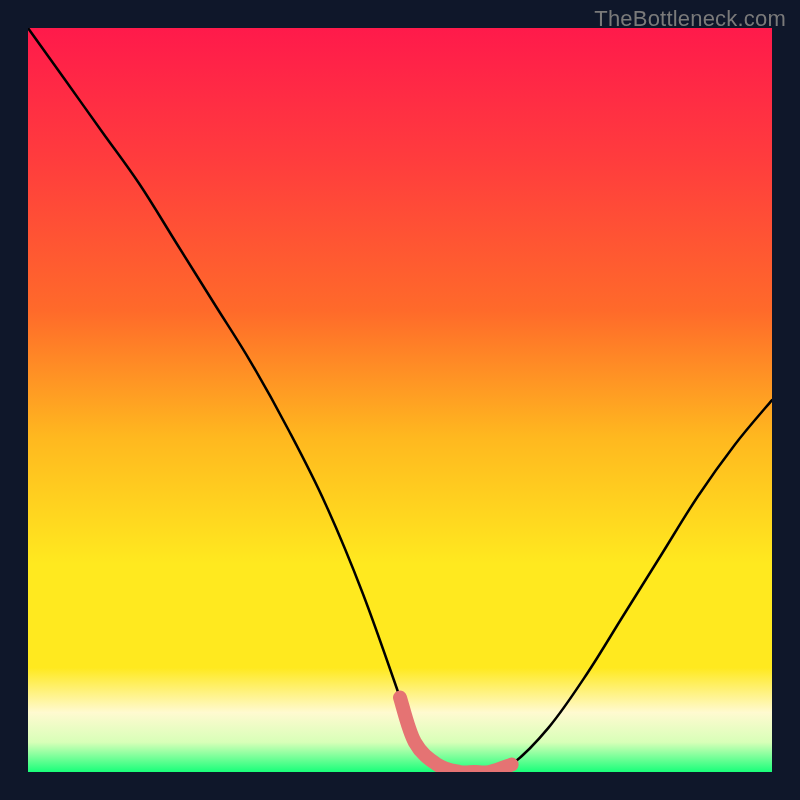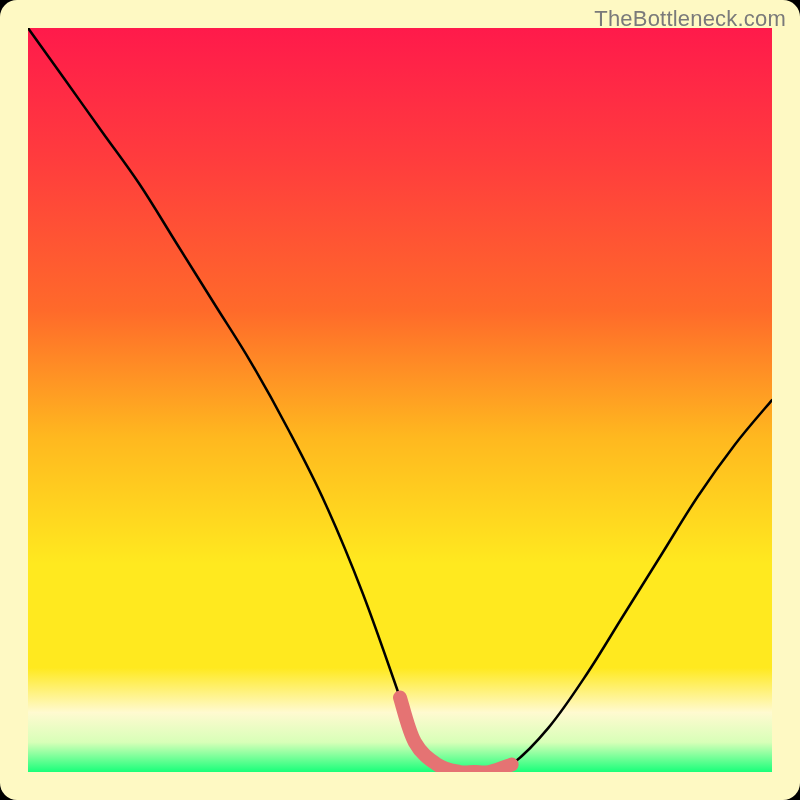--- a/index.html
+++ b/index.html
@@ -8,22 +8,21 @@
     width: 800px;
     height: 800px;
     background: #000;
     overflow: hidden;
     font-family: Arial, Helvetica, sans-serif;
   }
   .frame {
     position: relative;
     width: 800px;
     height: 800px;
-    background: #fef9c3;
-    border-radius: 17px;
+    background: #0f172a;
   }
   .watermark {
     position: absolute;
     top: 6px;
     right: 14px;
     color: #7a7a7a;
     font-size: 22px;
     font-weight: 500;
     letter-spacing: 0.2px;
     z-index: 10;

